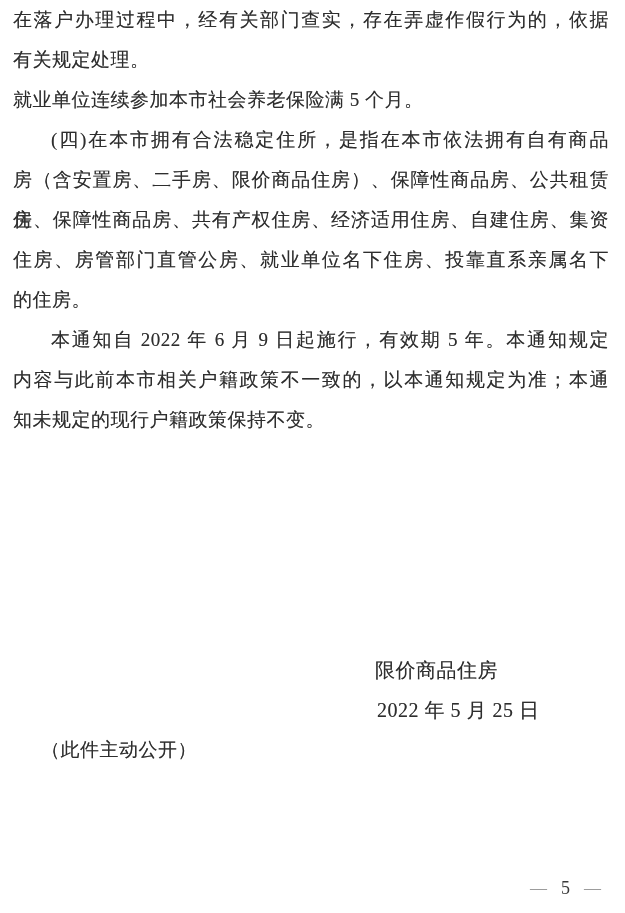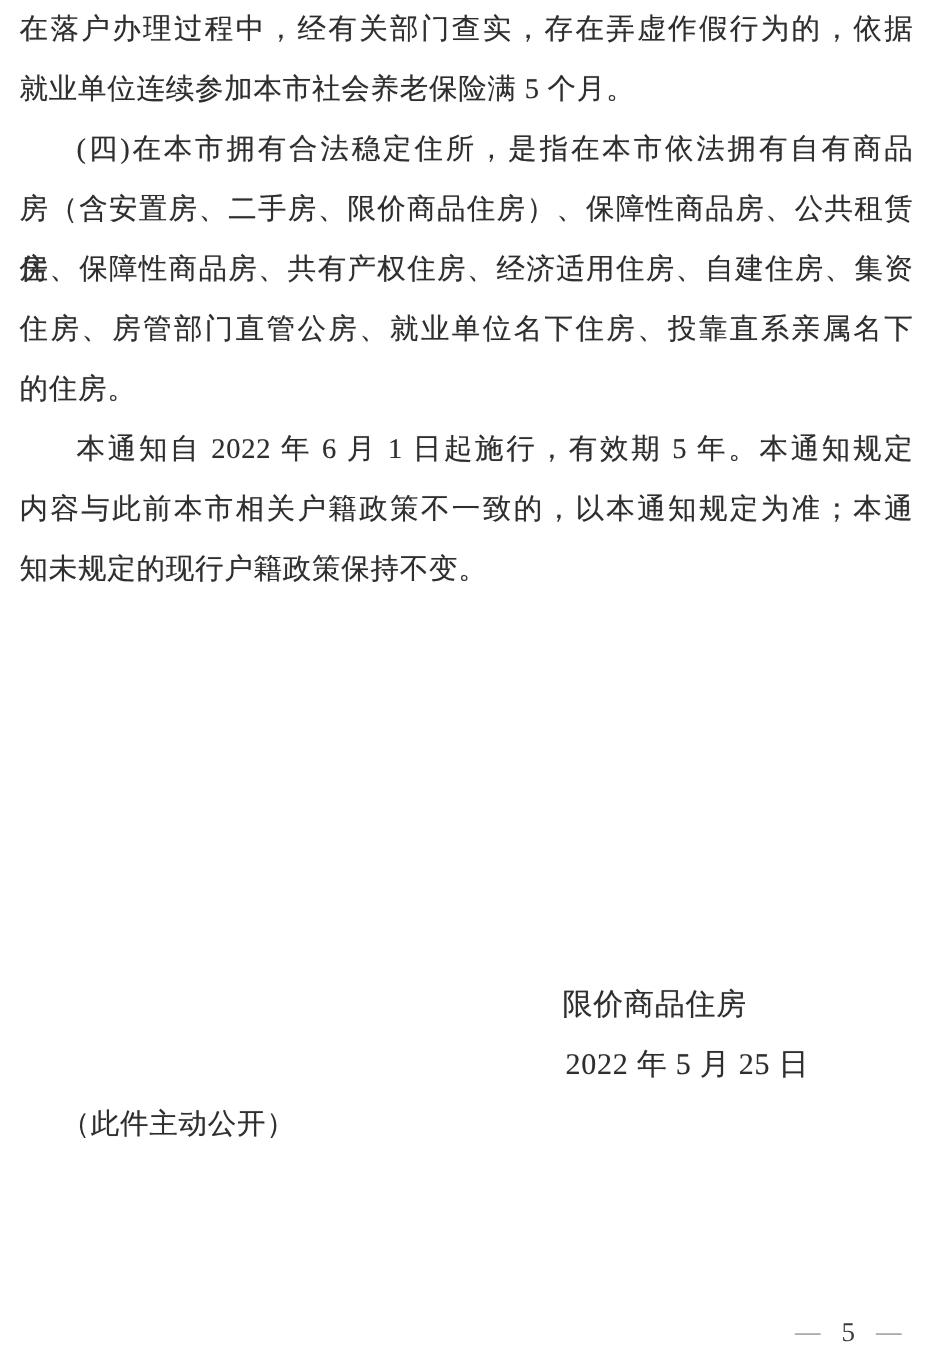--- a/index.html
+++ b/index.html
@@ -81,27 +81,28 @@
     line-height: 24px;
   }
 </style>
 </head>
 <body>
 
 <div class="page">
 
   <div class="doc-body">
     <div class="line fill">在落户办理过程中，经有关部门查实，存在弄虚作假行为的，依据</div>
+    <div class="line">有关规定处理。</div>
     <div class="line">就业单位连续参加本市社会养老保险满 5 个月。</div>
     <div class="line indent fill">(四)在本市拥有合法稳定住所，是指在本市依法拥有自有商品</div>
     <div class="line fill">房（含安置房、二手房、限价商品住房）、保障性商品房、公共租赁住</div>
     <div class="line fill">房、保障性商品房、共有产权住房、经济适用住房、自建住房、集资</div>
     <div class="line fill">住房、房管部门直管公房、就业单位名下住房、投靠直系亲属名下</div>
     <div class="line">的住房。</div>
-    <div class="line indent fill">本通知自 2022 年 6 月 1 日起施行，有效期 5 年。本通知规定</div>
+    <div class="line indent fill">本通知自 2022 年 6 月 9 日起施行，有效期 5 年。本通知规定</div>
     <div class="line fill">内容与此前本市相关户籍政策不一致的，以本通知规定为准；本通</div>
     <div class="line">知未规定的现行户籍政策保持不变。</div>
   </div>
 
   <div class="sig sig-issuer">限价商品住房</div>
   <div class="sig sig-date">2022 年 5 月 25 日</div>
 
   <div class="disclosure">（此件主动公开）</div>
 
   <div class="footer">

